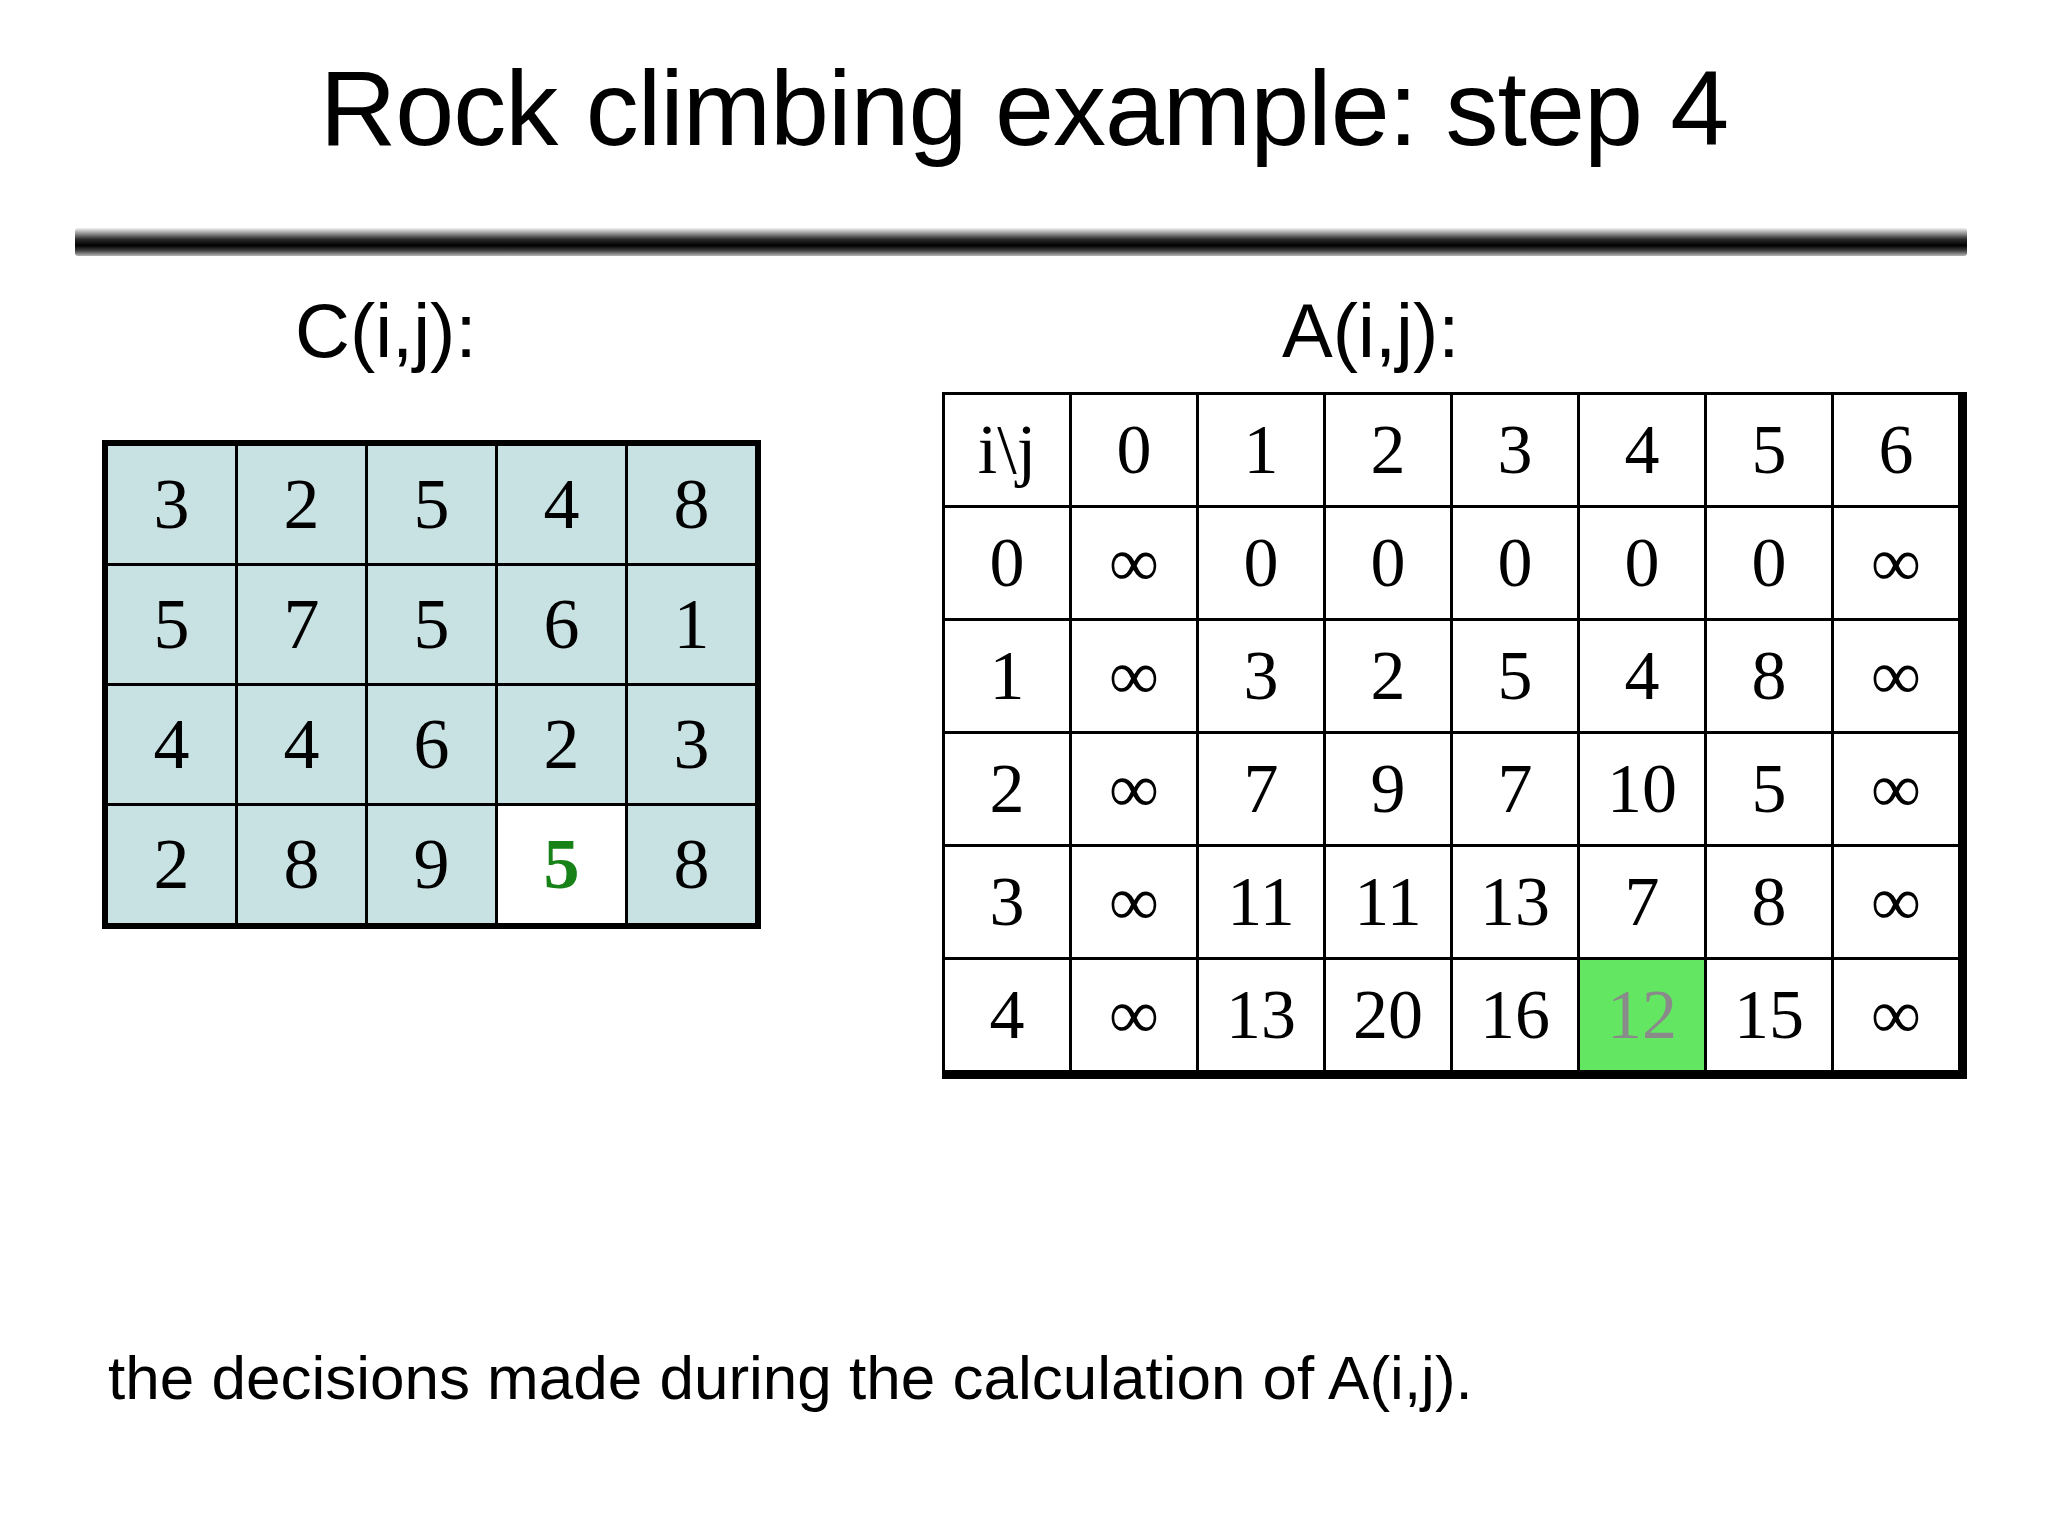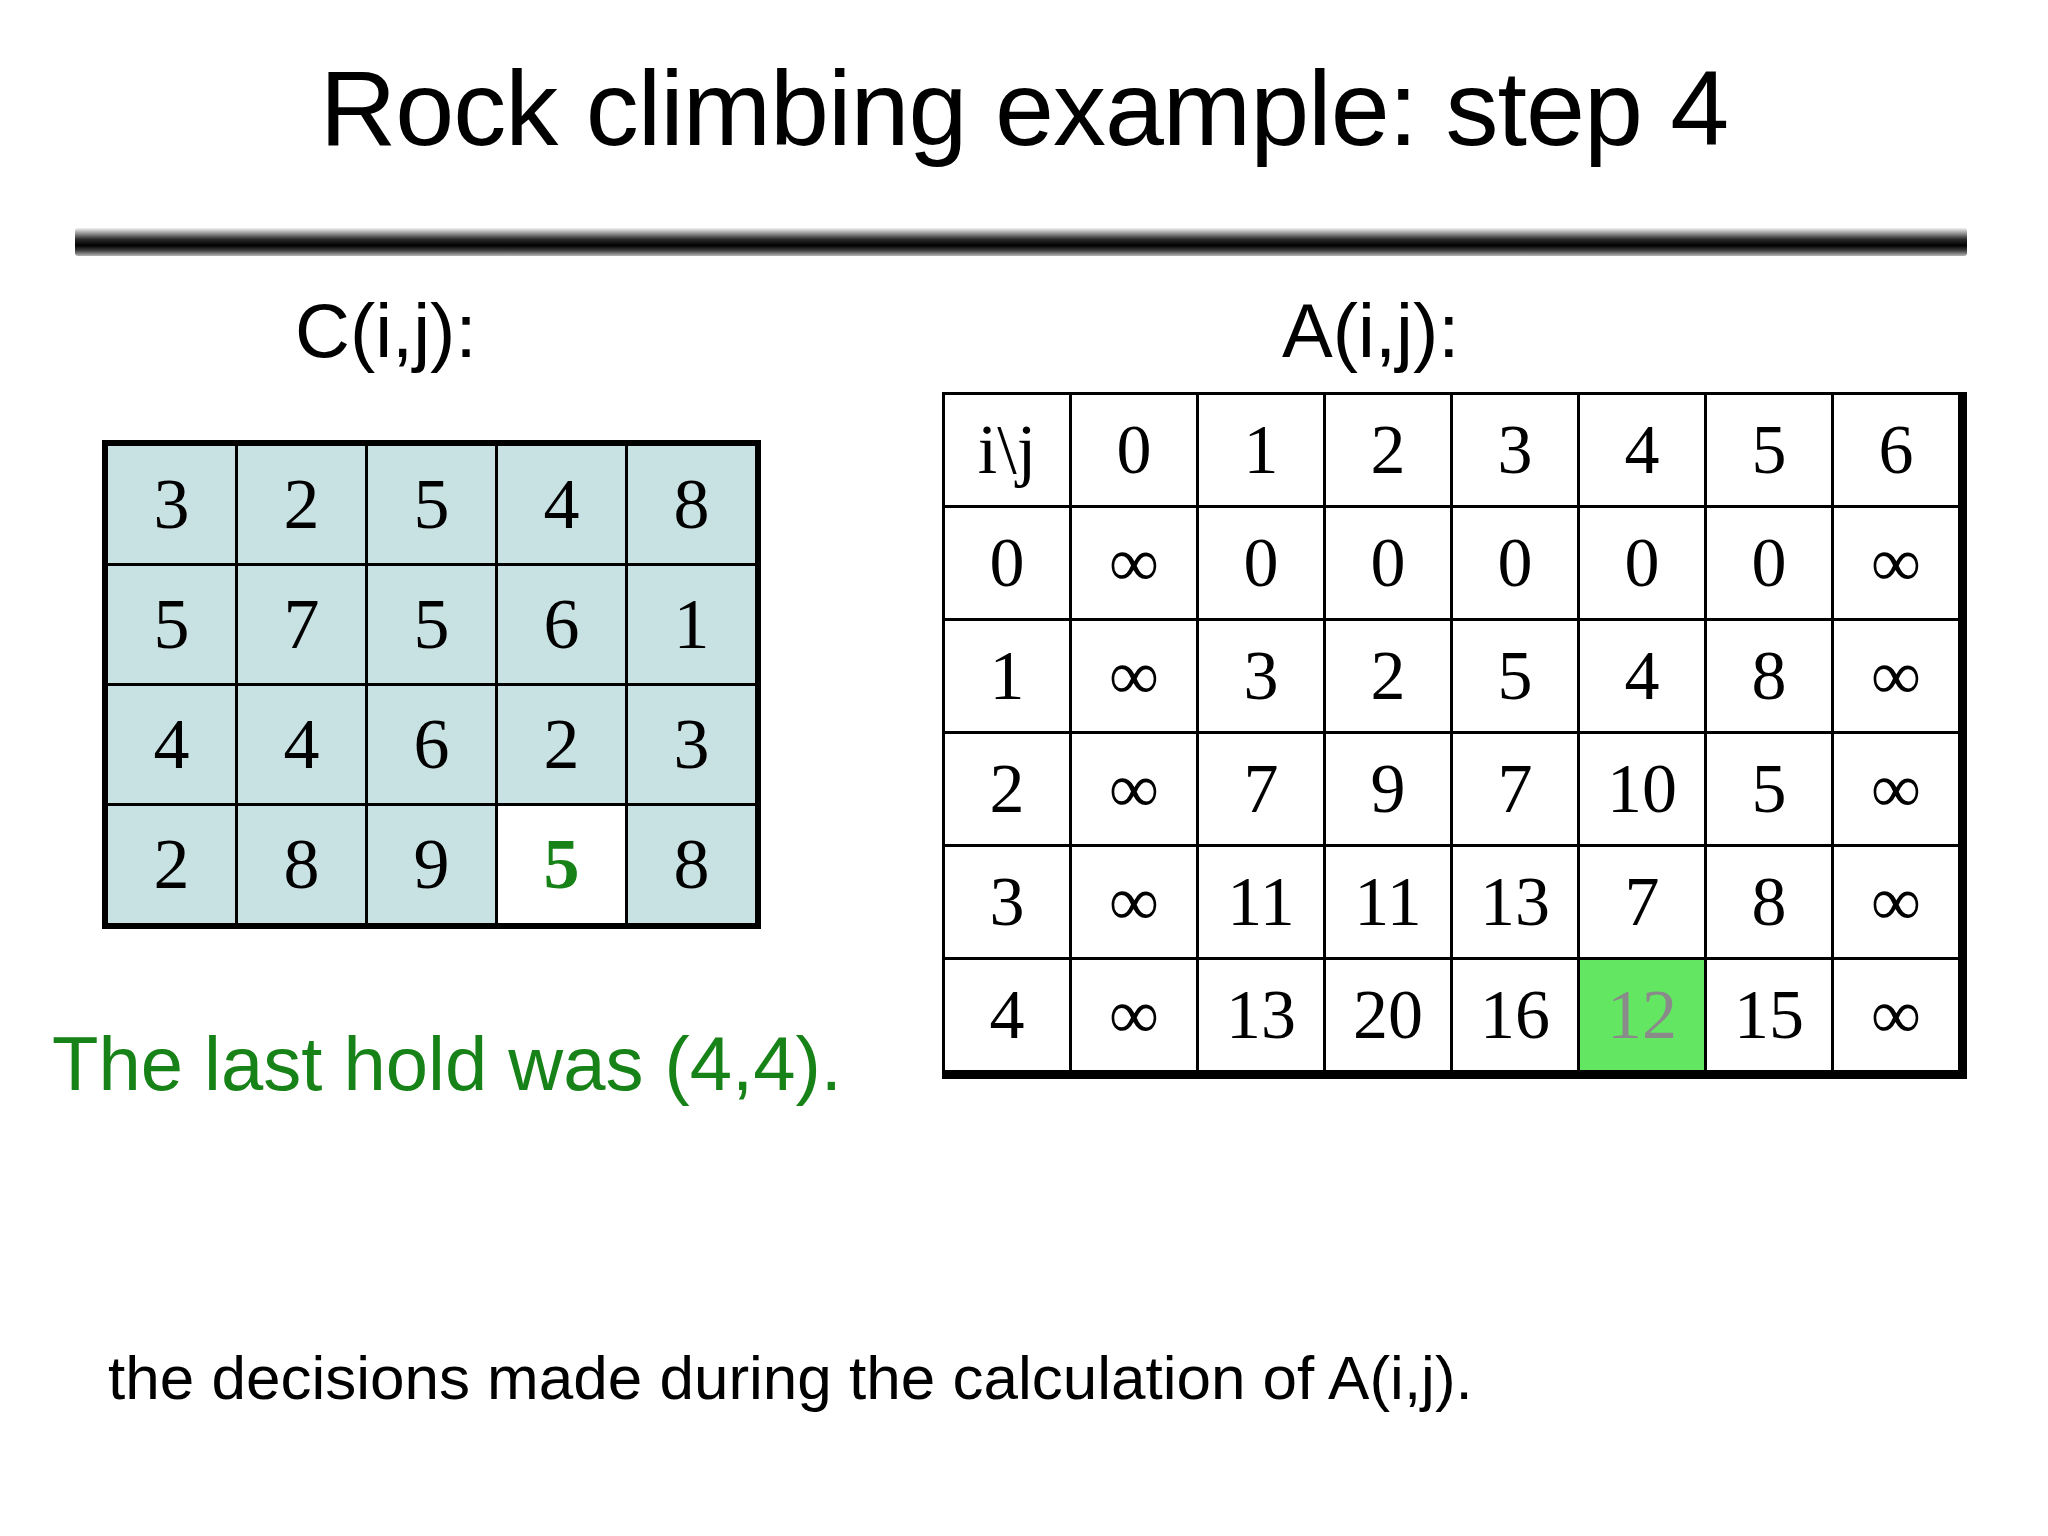--- a/index.html
+++ b/index.html
@@ -225,19 +225,18 @@
           <td>13</td>
           <td>20</td>
           <td>16</td>
           <td class="a-hl">12</td>
           <td>15</td>
           <td>∞</td>
         </tr>
       </tbody>
     </table>
 
-  <div class="note">The last hold was (4,4).</div>
 
   <div class="footer">
     <div>the decisions made during the calculation of A(i,j).</div>
   </div>
 
 </div>
 
 </body></html>

